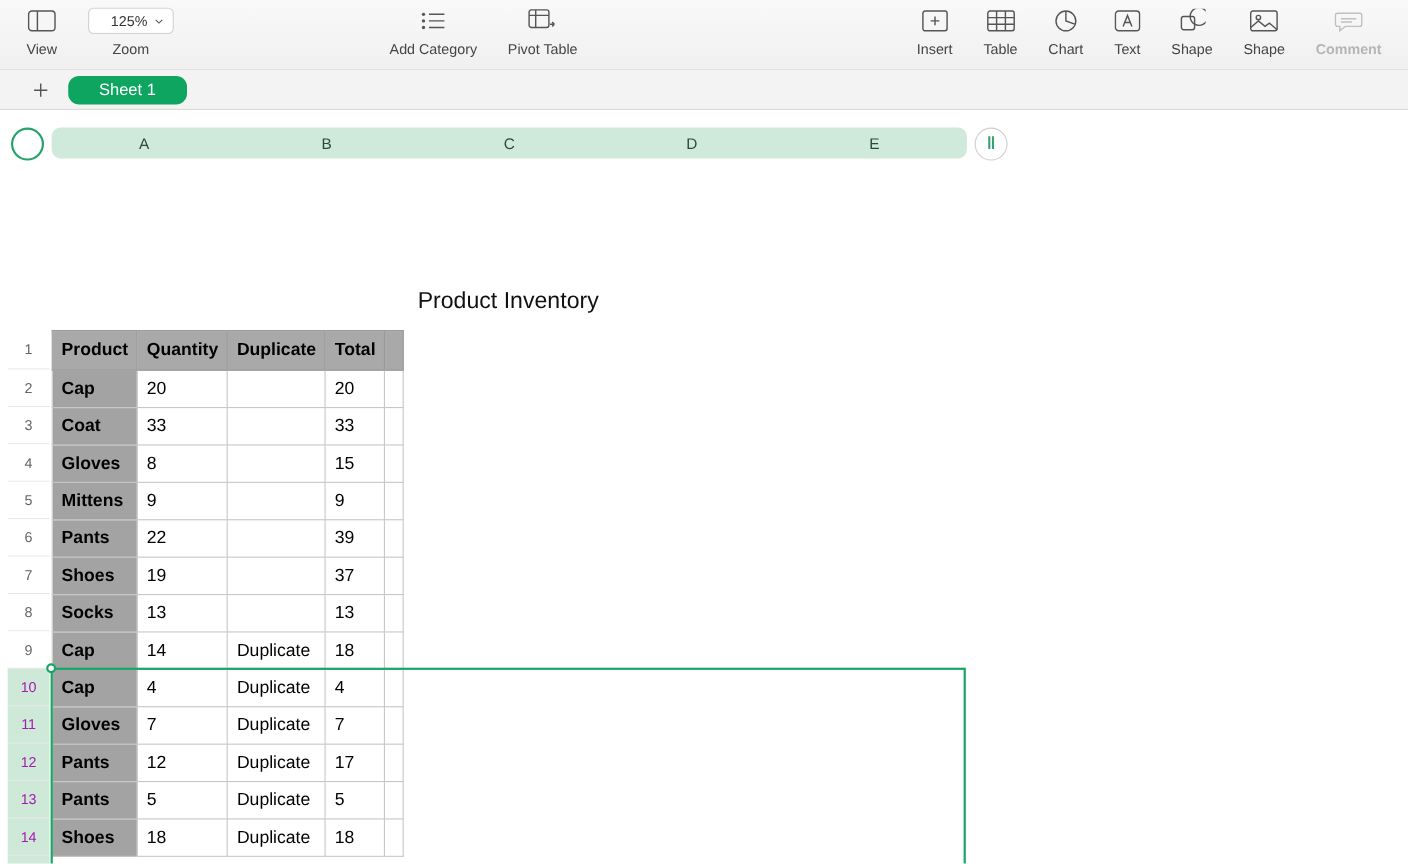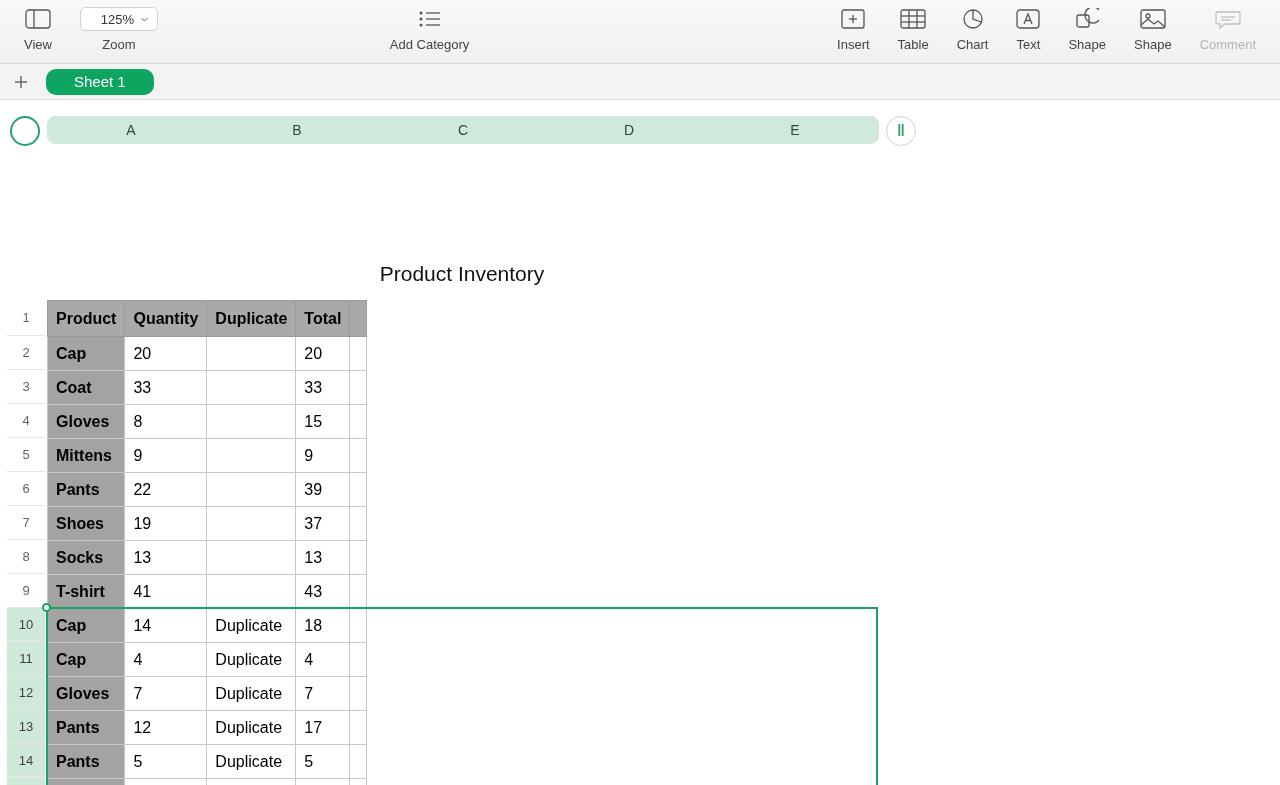--- a/index.html
+++ b/index.html
@@ -34,21 +34,21 @@
   .toolbar-item .icon-slot {
     height: 24px;
     display: flex;
     align-items: center;
     justify-content: center;
   }
   .toolbar-item .label {
     font-size: 13px;
     color: #444;
   }
-  .toolbar-item.disabled .label { color: #b5b5b5; }
+  .toolbar-item.disabled .label { color: #b5b5b5; font-weight: bold; }
   .toolbar-item.disabled svg { stroke: #c0c0c0; }
 
   .zoom-pill {
     height: 24px;
     min-width: 78px;
     background: #ffffff;
     border: 1px solid #d3d3d3;
     border-radius: 5px;
     display: inline-flex;
     align-items: center;
@@ -64,21 +64,21 @@
 
   .spacer { flex: 1; }
 
   
   .sheetbar {
     height: 36px;
     background: #f3f3f3;
     border-bottom: 1px solid #dadada;
     display: flex;
     align-items: center;
-    padding: 0 10px;
+    padding: 0 26px;
     gap: 14px;
   }
   .add-tab {
     width: 22px; height: 22px; display:flex;align-items:center;justify-content:center;
     color:#7a7a7a;
   }
   .sheet-tab {
     background: #0ea561;
     color: #fff;
     font-weight: 500;
@@ -144,21 +144,21 @@
     top: 200px; 
     width: 38px;
   }
   .rownum {
     border-bottom:1px solid #e6e6e6;
     display:flex;align-items:center;justify-content:center;
     font-size:13px;
     color:#666;
     background:#fff;
   }
-  .rownum.selected { background:#cfe9d9; color:#404040; }
+  .rownum.selected { background:#cfe9d9; color:#a21caf; }
 
   
   .table {
     position:absolute;
     left:47px;
     top: 164px;
   }
   .title {
     font-size: 21px;
     color:#111;
@@ -254,20 +254,31 @@
         <svg width="24" height="20">
             <circle cx="3" cy="4" r="1.5" fill="#555" stroke="none"></circle>
             <line x1="8" y1="4" x2="22" y2="4"></line>
             <circle cx="3" cy="10" r="1.5" fill="#555" stroke="none"></circle>
             <line x1="8" y1="10" x2="22" y2="10"></line>
             <circle cx="3" cy="16" r="1.5" fill="#555" stroke="none"></circle>
             <line x1="8" y1="16" x2="22" y2="16"></line>
           </svg>
       </div>
       <div class="label">Add Category</div>
+    </div>
+    <div class="toolbar-item">
+      <div class="icon-slot">
+        <svg width="26" height="22">
+            <rect x="1" y="1" width="18" height="16" rx="2"></rect>
+            <line x1="1" y1="6" x2="19" y2="6"></line>
+            <line x1="7" y1="1" x2="7" y2="17"></line>
+            <path d="M20 14 L24 14 M24 14 L22 12 M24 14 L22 16"></path>
+          </svg>
+      </div>
+      <div class="label">Pivot Table</div>
     </div>
   </div>
 
   <div class="spacer"></div>
 
   <div class="toolbar-group">
     <div class="toolbar-item">
       <div class="icon-slot">
         <svg width="24" height="20">
             <rect x="1" y="1" width="22" height="18" rx="2"></rect>
@@ -441,27 +452,20 @@
             <td class="col-e"></td>
           </tr>
           <tr>
             <th class="rowhead">Socks</th>
             <td class="col-b num">13</td>
             <td class="col-c"></td>
             <td class="col-d num">13</td>
             <td class="col-e"></td>
           </tr>
           <tr>
-            <th class="rowhead">T-shirt</th>
-            <td class="col-b num">41</td>
-            <td class="col-c"></td>
-            <td class="col-d num">43</td>
-            <td class="col-e"></td>
-          </tr>
-          <tr>
             <th class="rowhead">Cap</th>
             <td class="col-b num">14</td>
             <td class="col-c">Duplicate</td>
             <td class="col-d num">18</td>
             <td class="col-e"></td>
           </tr>
           <tr>
             <th class="rowhead">Cap</th>
             <td class="col-b num">4</td>
             <td class="col-c">Duplicate</td>

